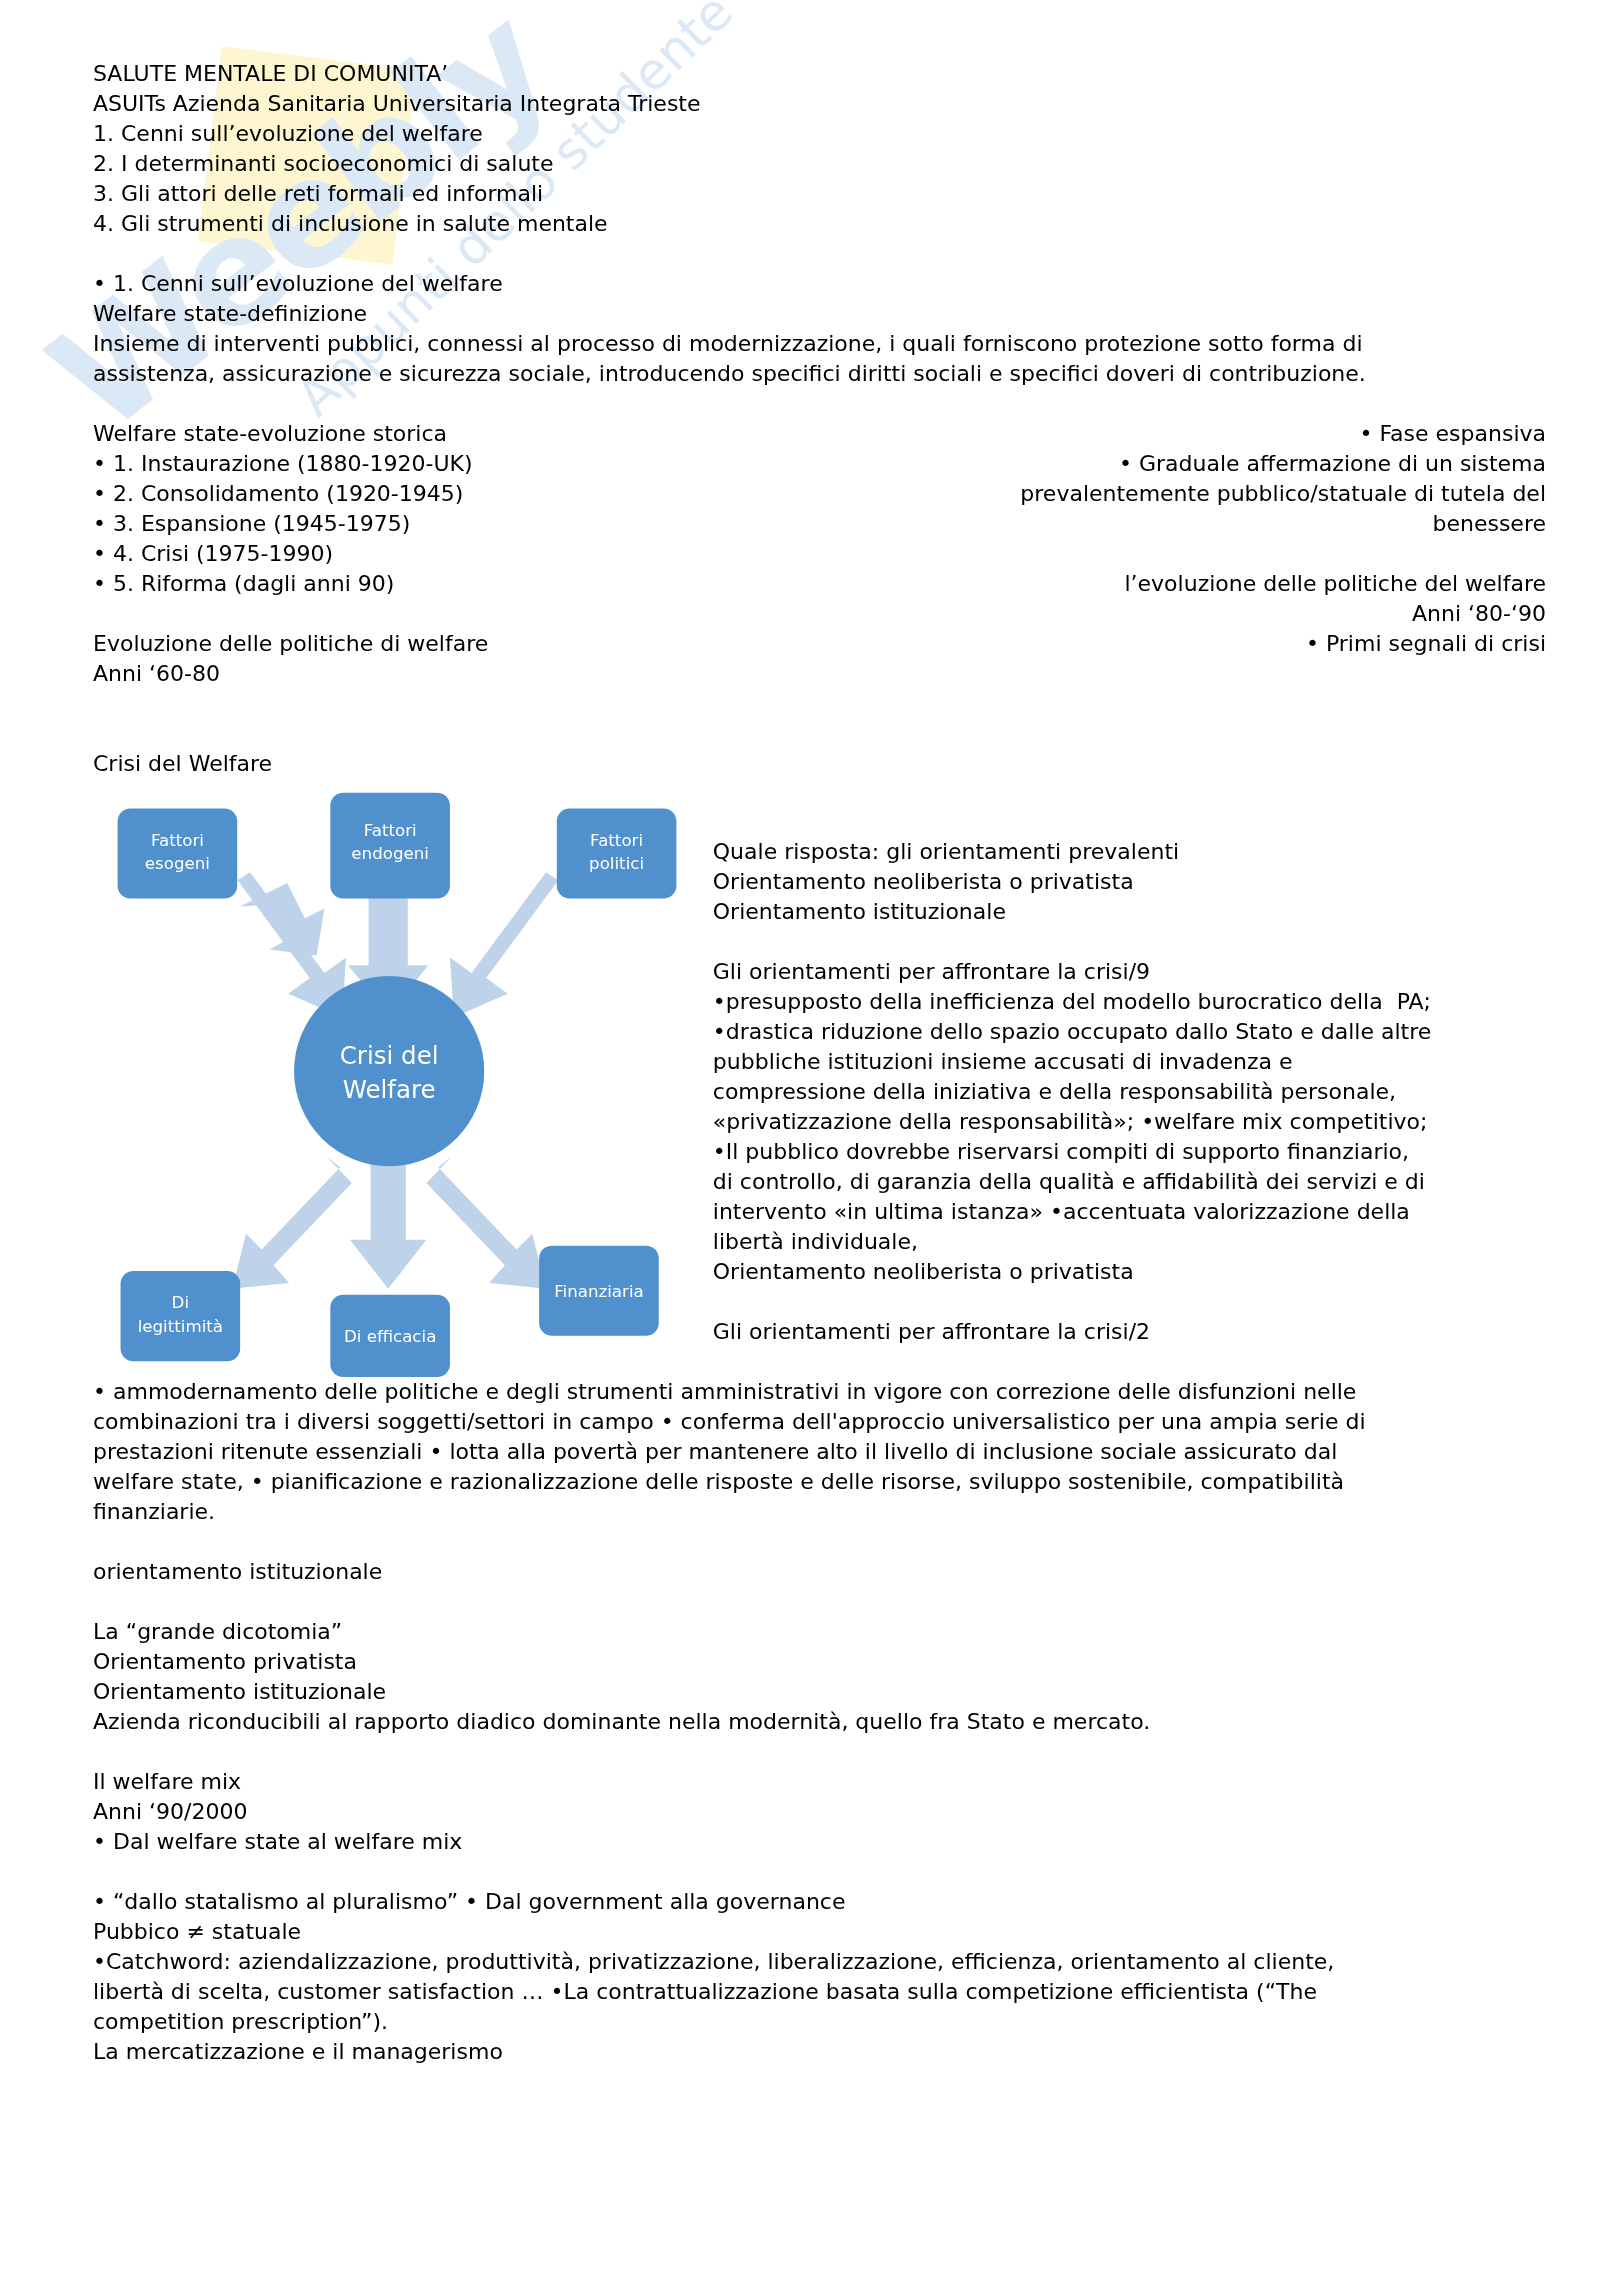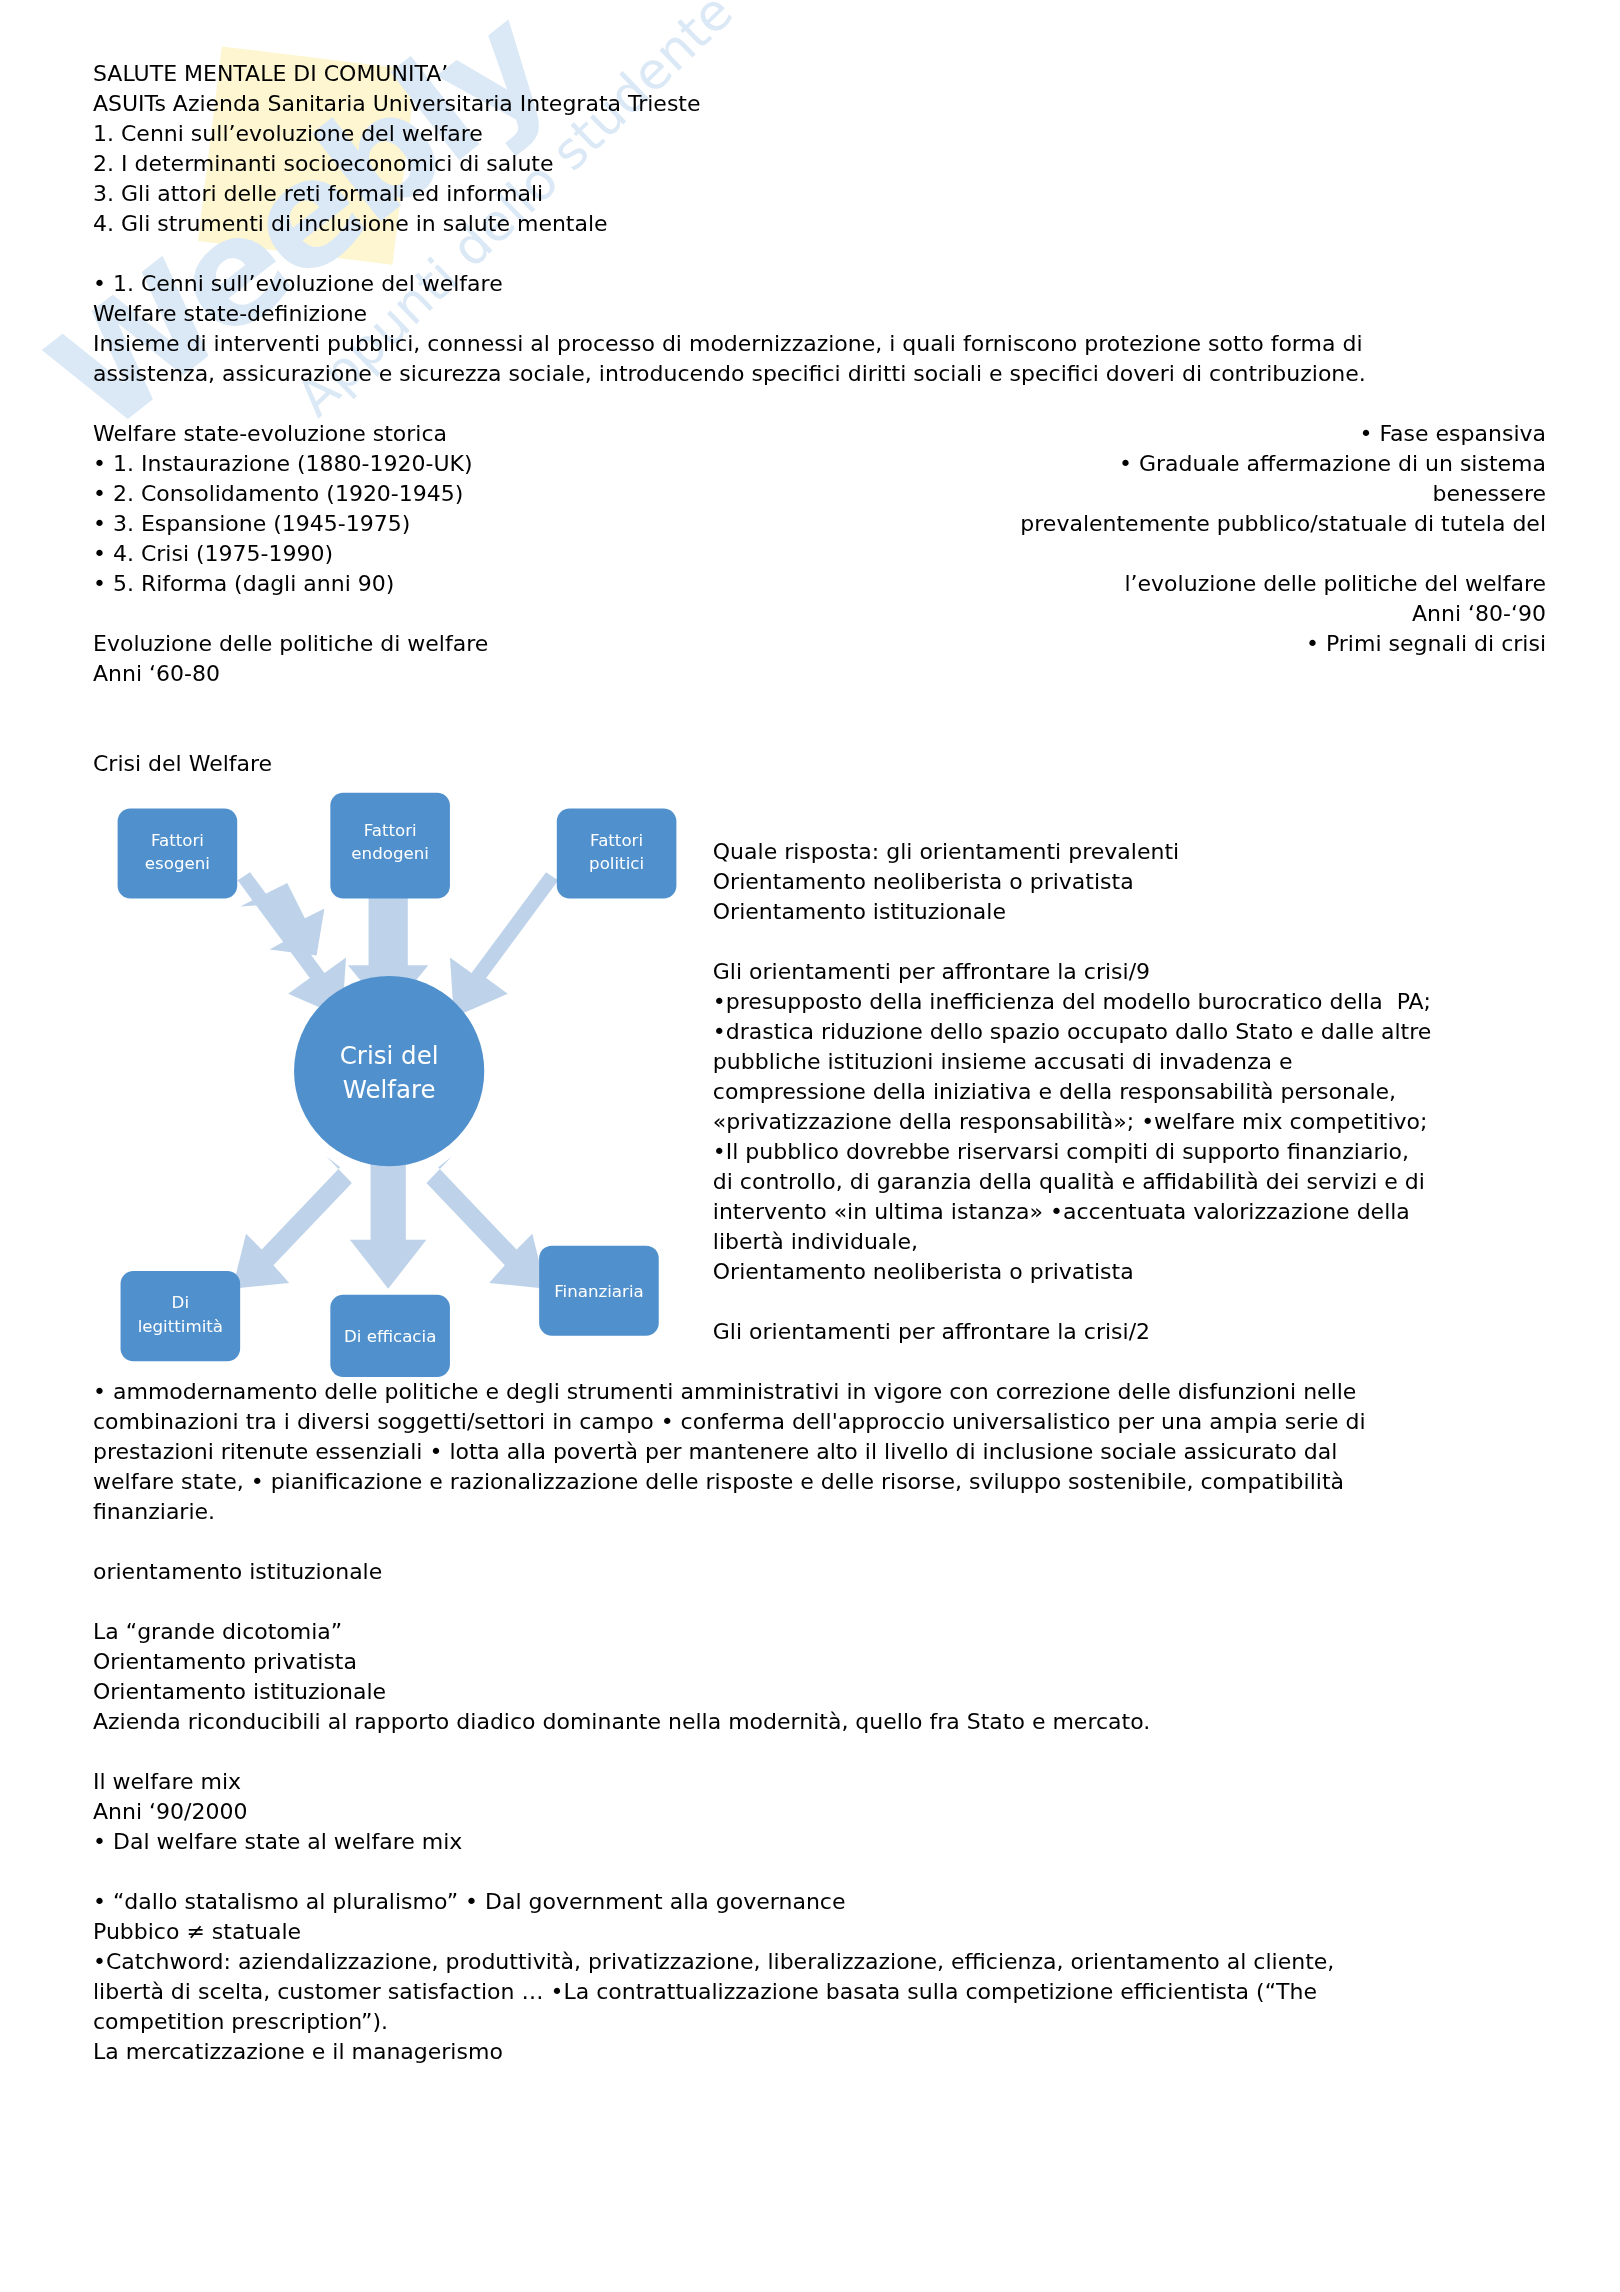--- a/index.html
+++ b/index.html
@@ -156,22 +156,22 @@
         <div class="ln">• 3. Espansione (1945-1975)</div>
         <div class="ln">• 4. Crisi (1975-1990)</div>
         <div class="ln">• 5. Riforma (dagli anni 90)</div>
         <div class="blank"></div>
         <div class="ln">Evoluzione delle politiche di welfare</div>
         <div class="ln">Anni ‘60-80</div>
       </div>
       <div class="col-r">
         <div class="ln">• Fase espansiva</div>
         <div class="ln">• Graduale affermazione di un sistema</div>
+        <div class="ln">prevalentemente pubblico/statuale di tutela del</div>
         <div class="ln">benessere</div>
-        <div class="ln">prevalentemente pubblico/statuale di tutela del</div>
         <div class="blank"></div>
         <div class="ln">l’evoluzione delle politiche del welfare</div>
         <div class="ln">Anni ‘80-‘90</div>
         <div class="ln">• Primi segnali di crisi</div>
       </div>
     </div>
 
     <div class="blank"></div>
     <div class="blank"></div>
 

